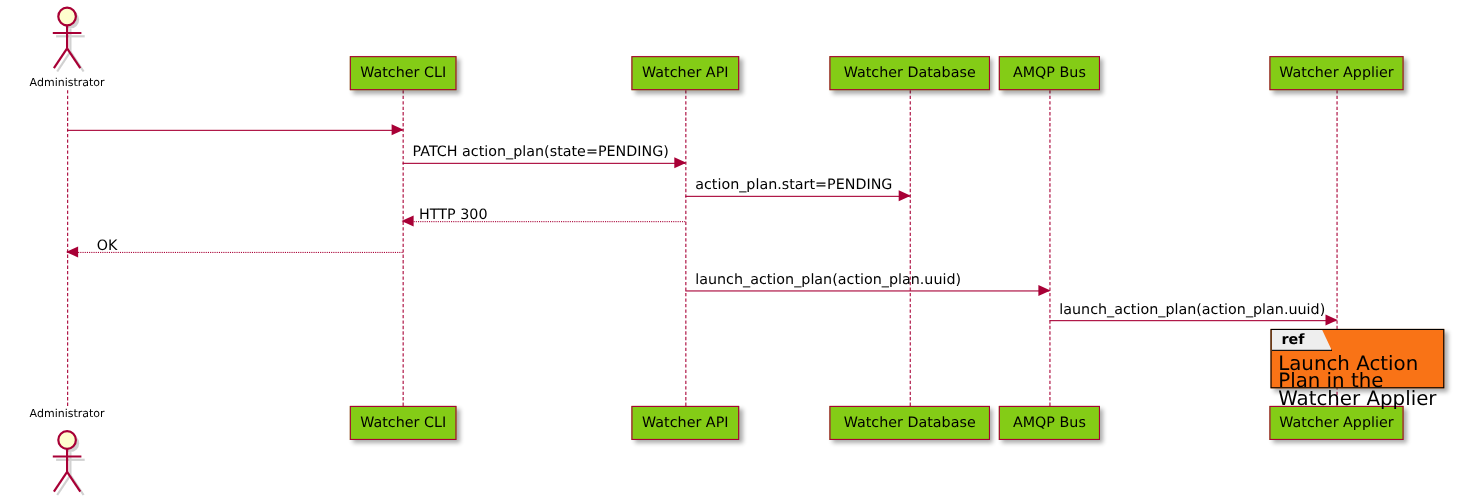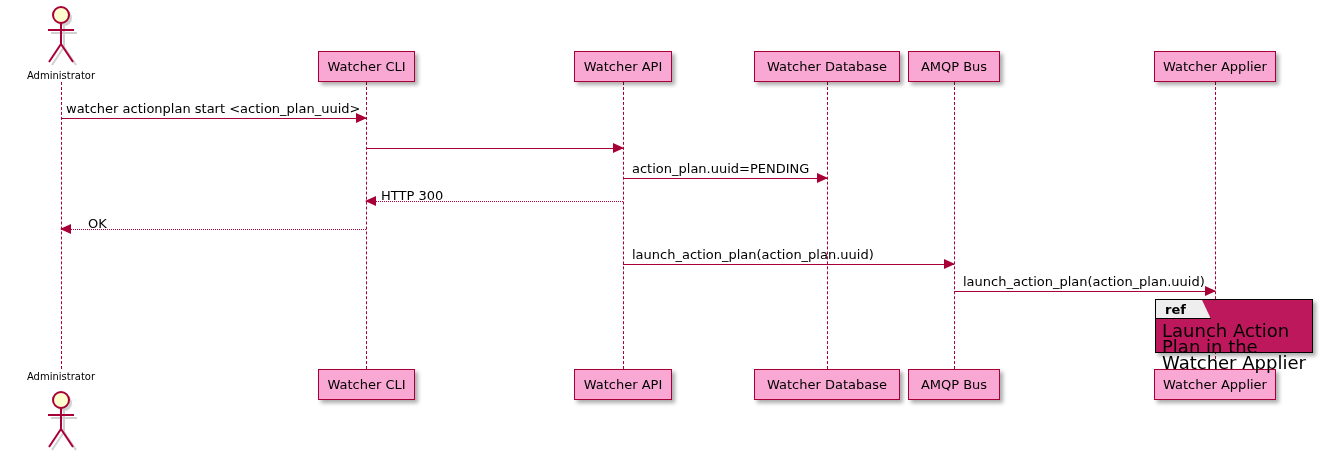--- a/index.html
+++ b/index.html
@@ -22,21 +22,21 @@
     position: absolute;
     width: 0;
     border-left: 1px dashed #A80036;
     z-index: 1;
   }
 
   
   .participant {
     position: absolute;
     box-sizing: border-box;
-    background: #f9a8d4;
+    background: #84cc16;
     border: 1.5px solid #A80036;
     color: #000000;
     font-size: 13px;
     line-height: 1;
     display: flex;
     align-items: center;
     justify-content: center;
     white-space: nowrap;
     box-shadow: 3px 3px 4px rgba(0,0,0,0.33);
     z-index: 4;
@@ -96,21 +96,21 @@
     color: #000000;
     white-space: nowrap;
     line-height: 1;
     z-index: 3;
   }
 
   
   .ref-box {
     position: absolute;
     box-sizing: border-box;
-    background: #be185d;
+    background: #f97316;
     border: 1.5px solid #000000;
     box-shadow: 3px 3px 4px rgba(0,0,0,0.33);
     z-index: 6;
   }
   .ref-header {
     position: absolute;
     left: 0;
     top: 0;
     height: 19px;
     background: #EEEEEE;
@@ -194,30 +194,30 @@
     <div class="lifeline" style="left: 954px; top: 82px; height: 287px;"></div>
     <div class="participant" style="left: 908px; top: 51px; width: 92px; height: 31px;">AMQP Bus</div>
     <div class="participant" style="left: 908px; top: 369px; width: 92px; height: 31px;">AMQP Bus</div>
     <div class="lifeline" style="left: 1215px; top: 82px; height: 287px;"></div>
     <div class="participant" style="left: 1154px; top: 51px; width: 122px; height: 31px;">Watcher Applier</div>
     <div class="participant" style="left: 1154px; top: 369px; width: 122px; height: 31px;">Watcher Applier</div>
     <div class="msg solid" style="left: 61px; top: 118px; width: 305px;">
       <div class="line"></div>
       <div class="arrowhead right"></div>
     </div>
-    <div class="msg-label" style="left: 66px; top: 102px;">watcher actionplan start &lt;action_plan_uuid&gt;</div>
     <div class="msg solid" style="left: 366px; top: 148px; width: 257px;">
       <div class="line"></div>
       <div class="arrowhead right"></div>
     </div>
+    <div class="msg-label" style="left: 375px; top: 132px;">PATCH action_plan(state=PENDING)</div>
     <div class="msg solid" style="left: 623px; top: 178px; width: 204px;">
       <div class="line"></div>
       <div class="arrowhead right"></div>
     </div>
-    <div class="msg-label" style="left: 632px; top: 162px;">action_plan.uuid=PENDING</div>
+    <div class="msg-label" style="left: 632px; top: 162px;">action_plan.start=PENDING</div>
     <div class="msg dotted" style="left: 366px; top: 201px; width: 257px;">
       <div class="line"></div>
       <div class="arrowhead left"></div>
     </div>
     <div class="msg-label" style="left: 381px; top: 189px;">HTTP 300</div>
     <div class="msg dotted" style="left: 61px; top: 229px; width: 305px;">
       <div class="line"></div>
       <div class="arrowhead left"></div>
     </div>
     <div class="msg-label" style="left: 88px; top: 217px;">OK</div>

